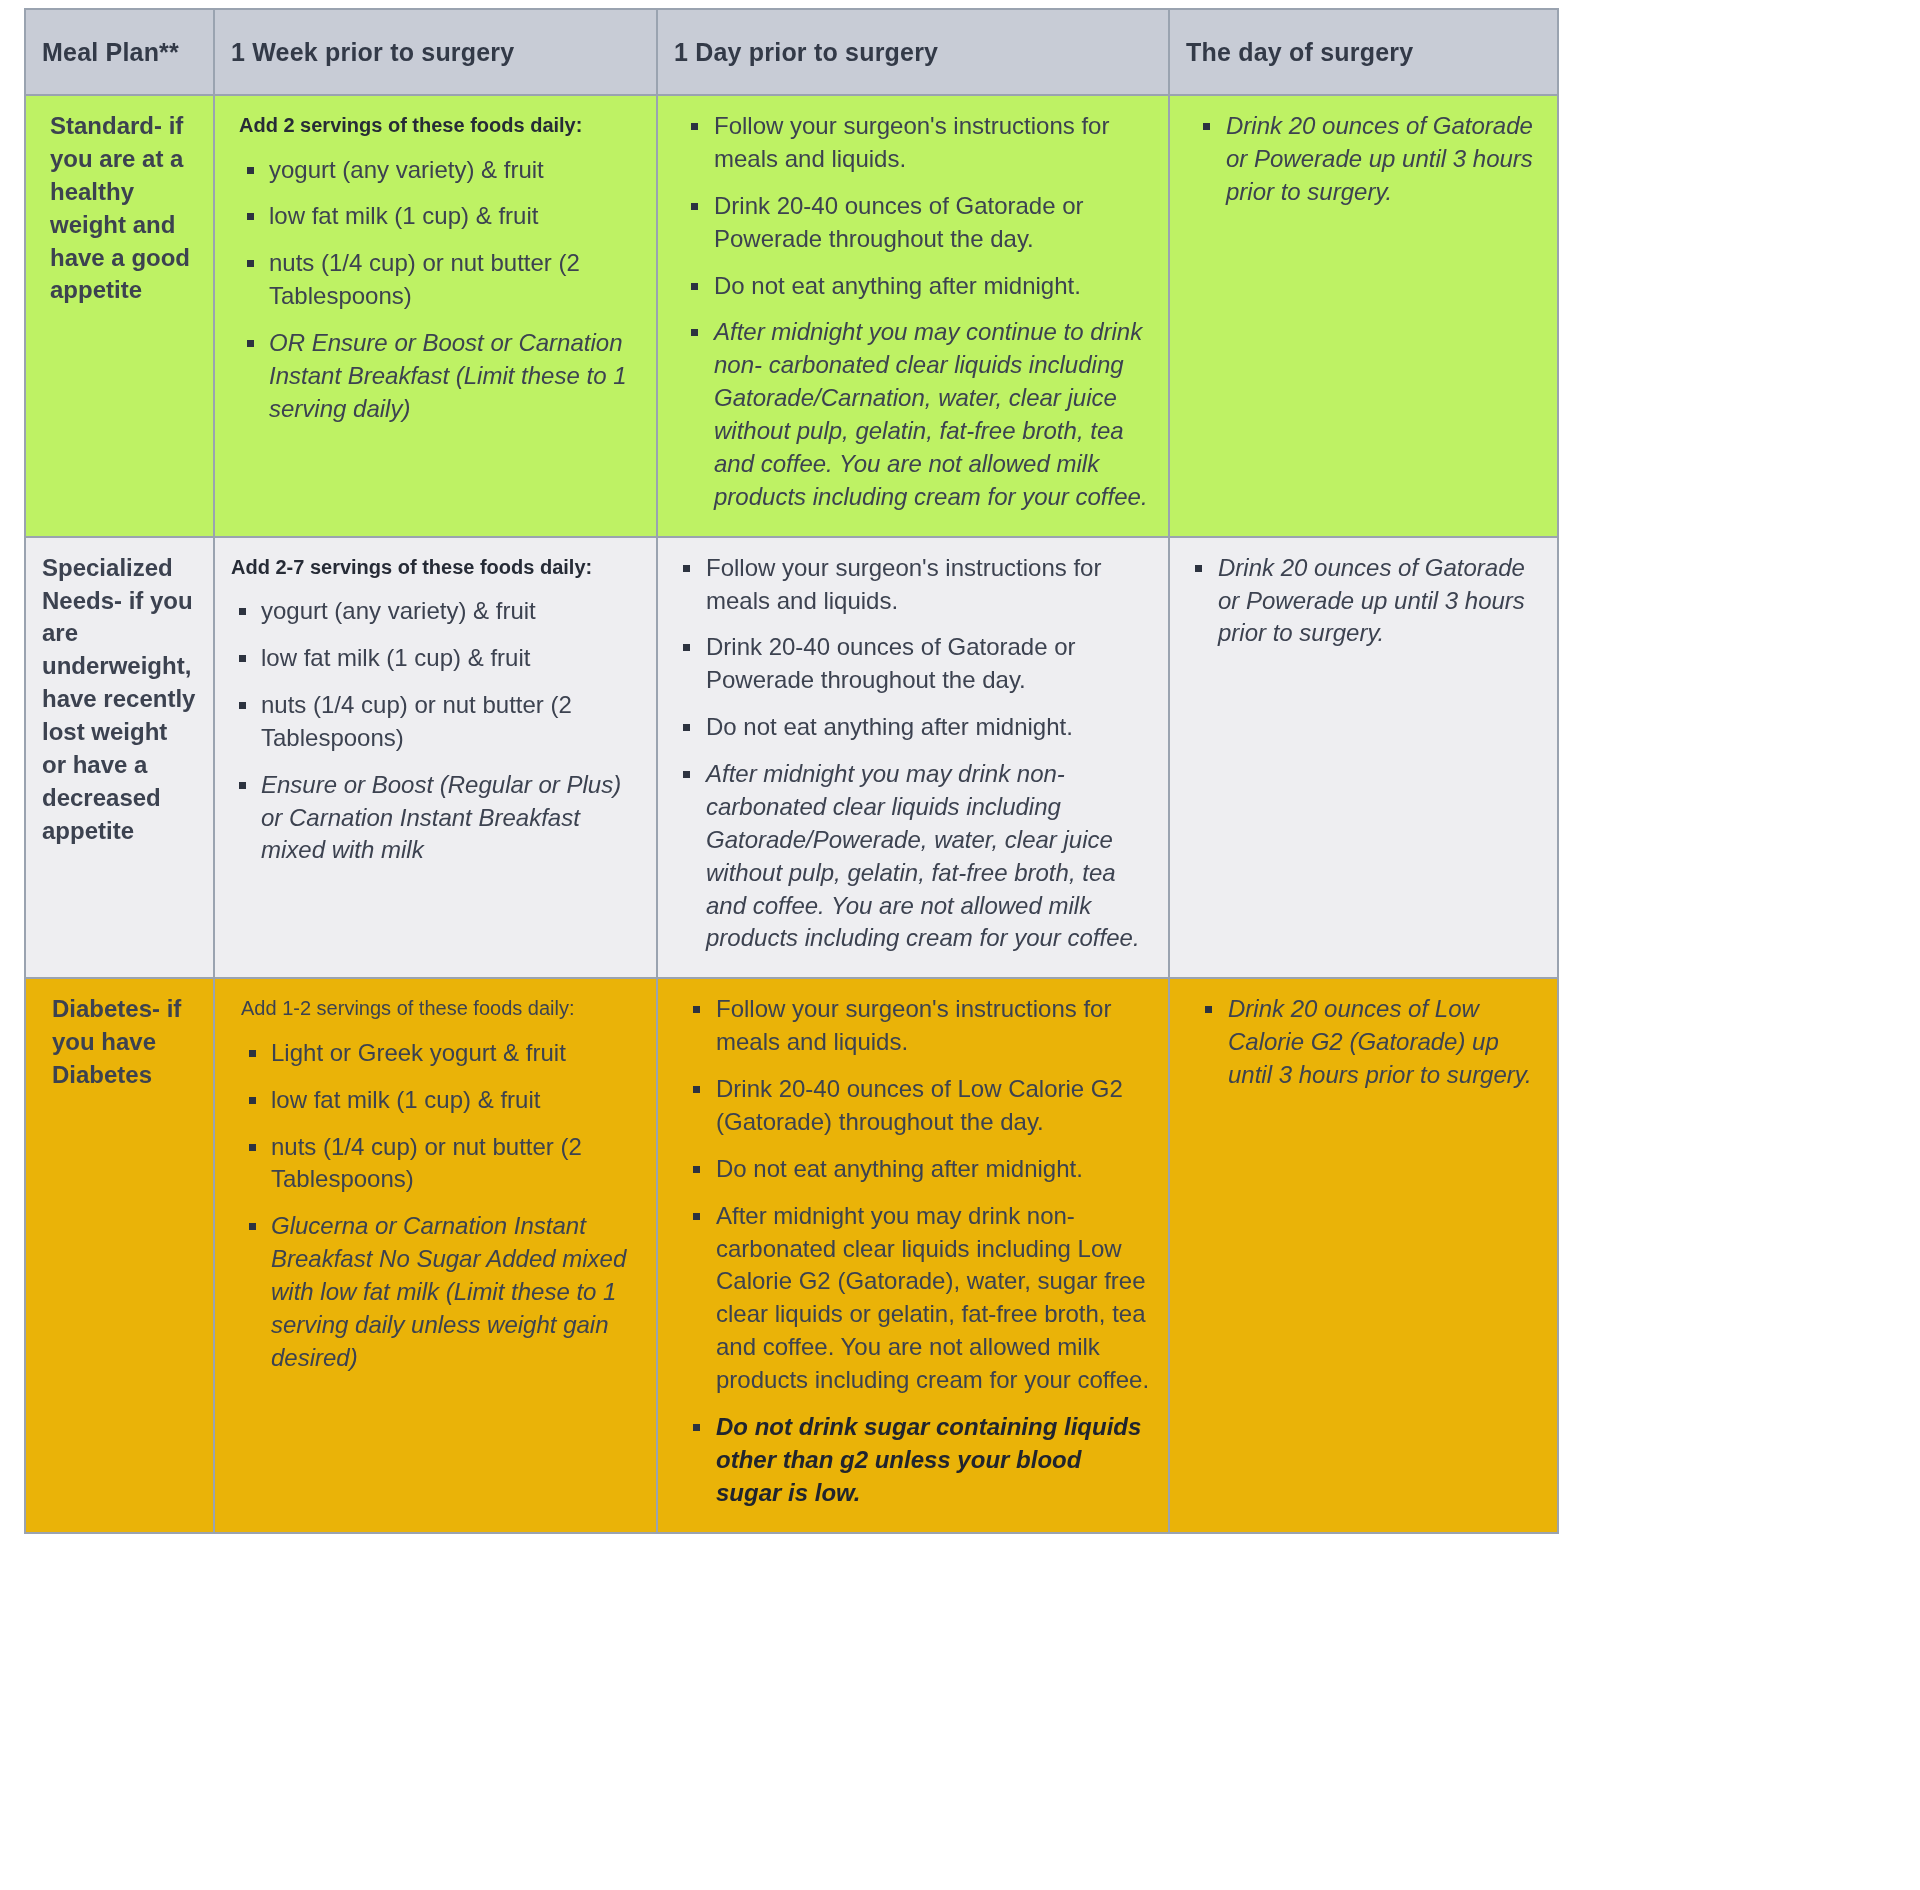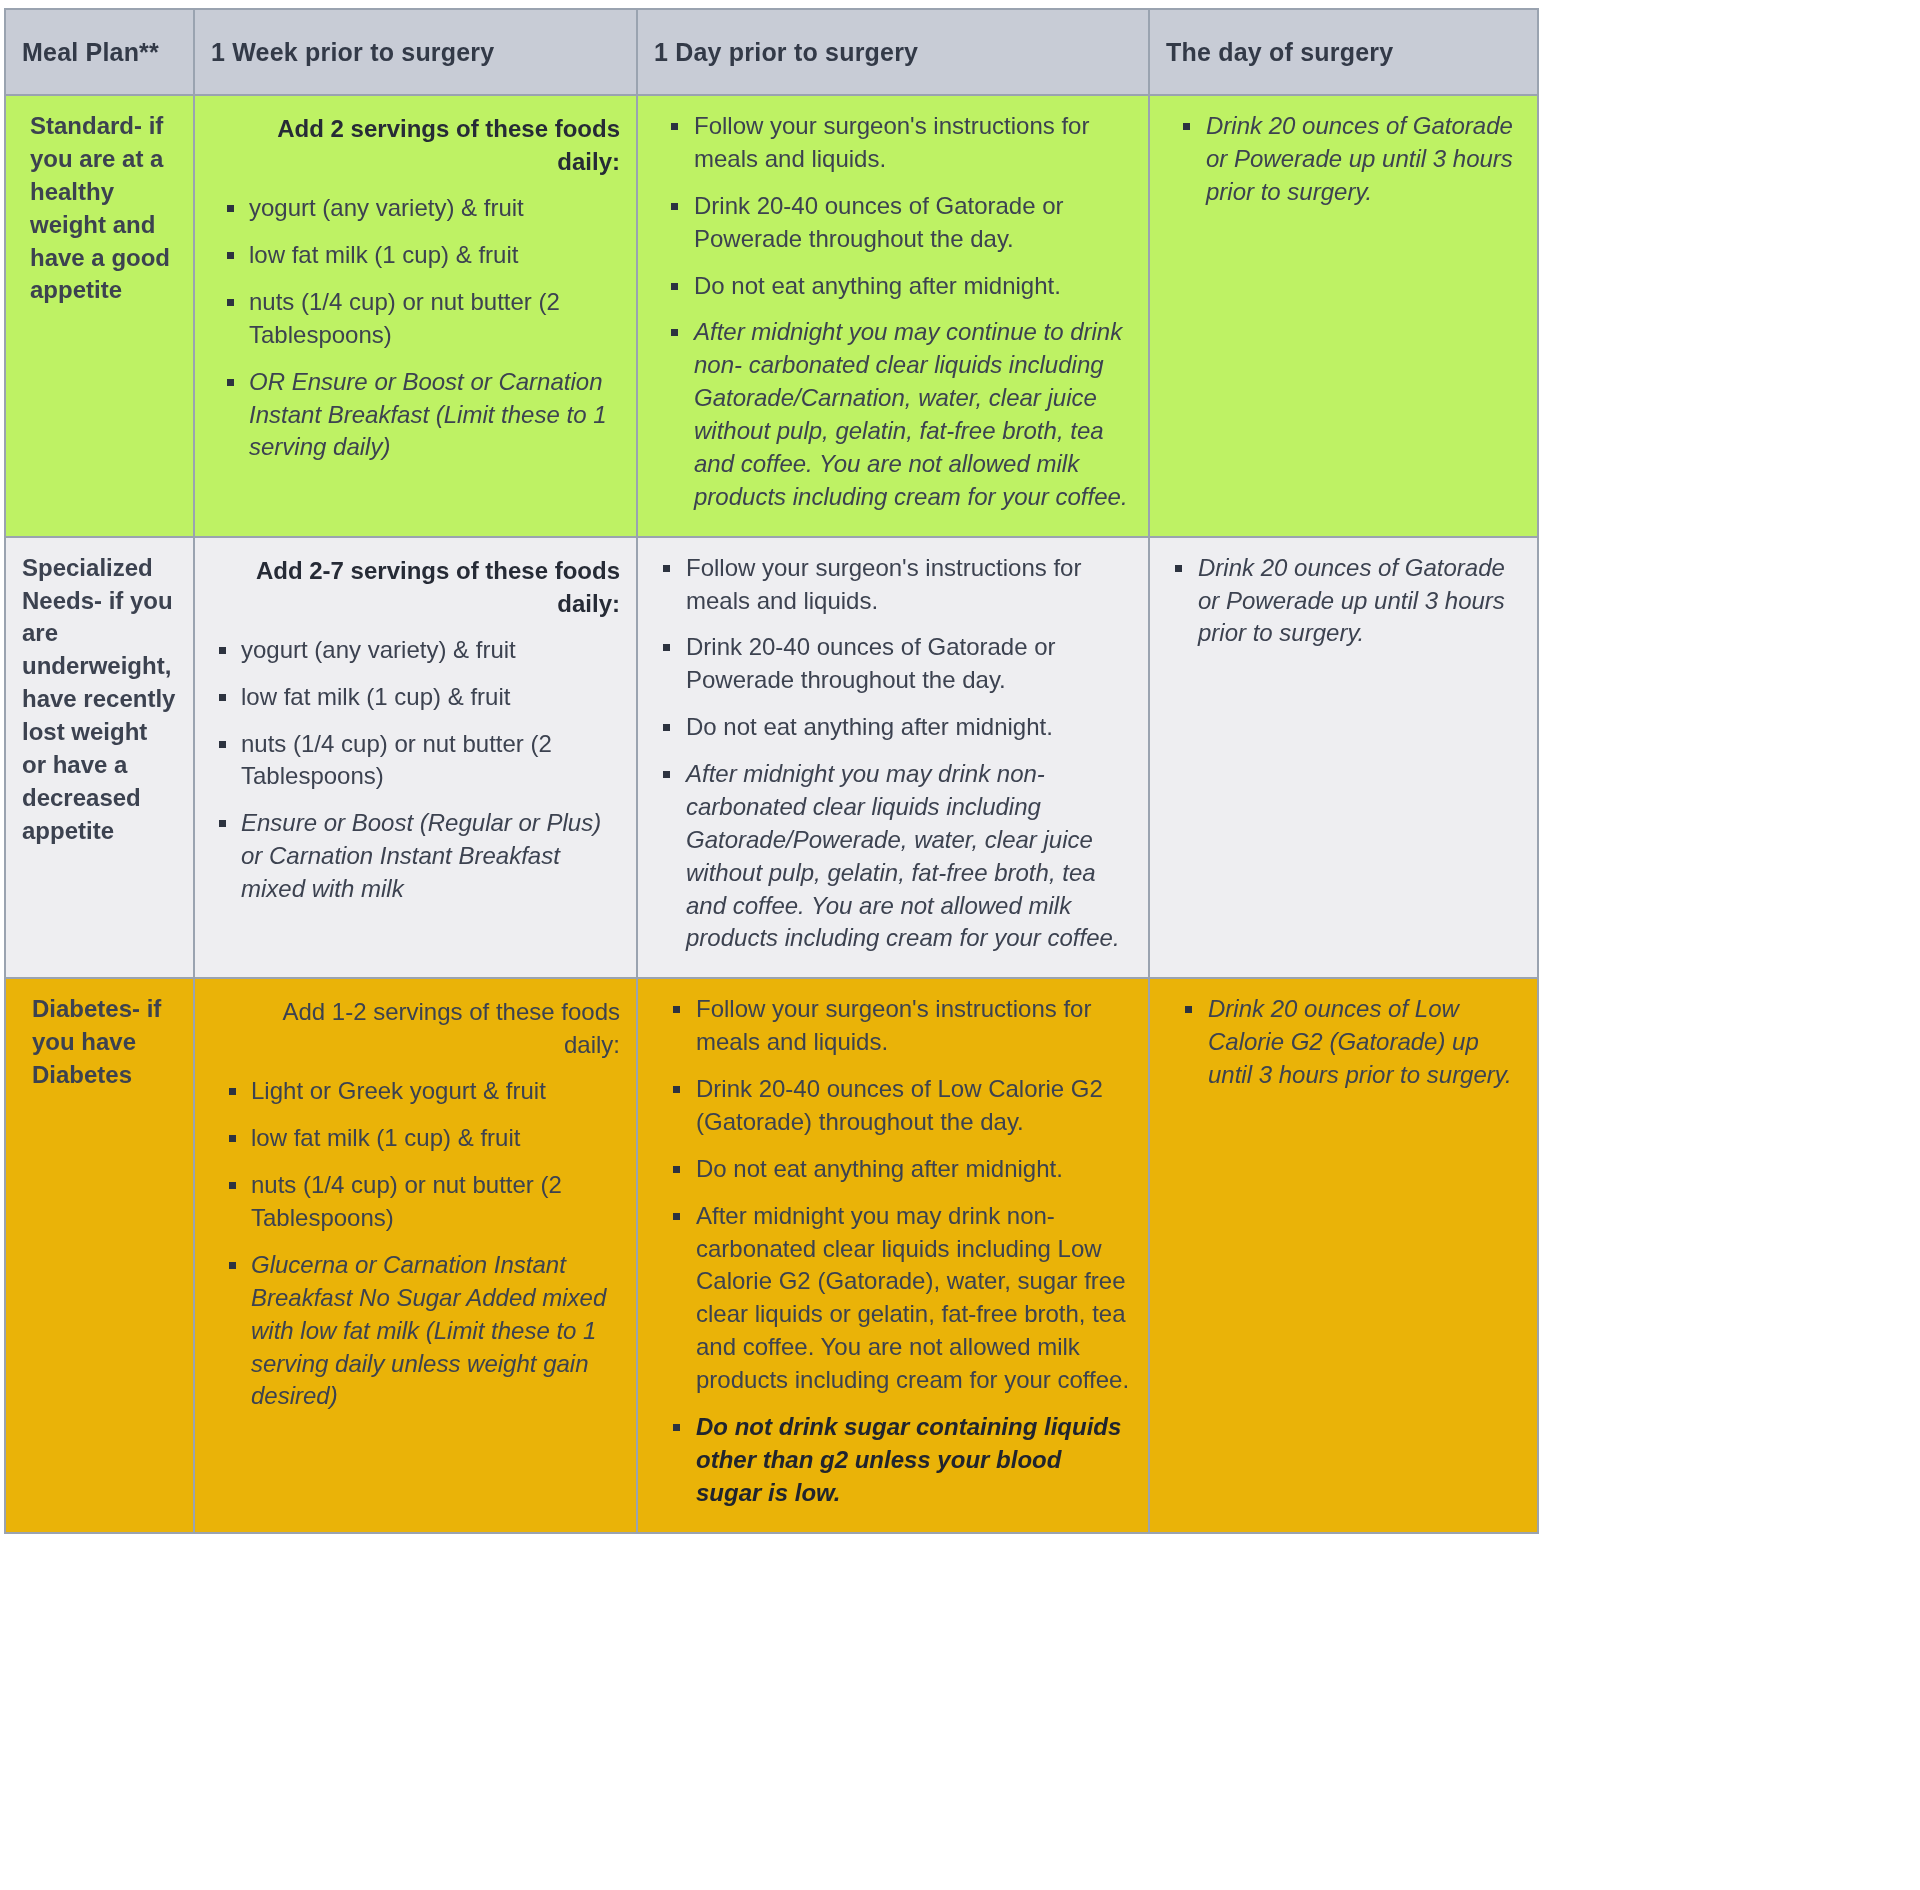--- a/index.html
+++ b/index.html
@@ -14,21 +14,21 @@
     overflow: hidden;
   }
   #page {
     position: relative;
     width: 1920px;
     height: 1890px;
     background: #ffffff;
   }
   #table-wrap {
     position: absolute;
-    left: 4px;
+    left: 24px;
     top: 8px;
     width: 1533px;
   }
   table.meal-table {
     width: 1533px;
     border-collapse: collapse;
     table-layout: fixed;
     background: #ffffff;
   }
   table.meal-table col.c1 { width: 189px; }
@@ -62,25 +62,24 @@
   td.plan-cell {
     font-weight: bold;
     font-size: 24px;
     line-height: 1.37;
     color: #262b36;
     padding-top: 16px;
   }
   td.plan-cell .plan-name { display: block; }
 
   .lead {
-    font-size: 24px;
+    font-size: 20px;
     line-height: 1.38;
     margin: 2px 0 14px 0;
     color: #3c4250;
-    text-align: right;
   }
   .lead.bold { font-weight: bold; color: #262b36; }
 
   ul.blist {
     list-style: none;
     margin: 0;
     padding: 0;
   }
   ul.blist > li {
     position: relative;

